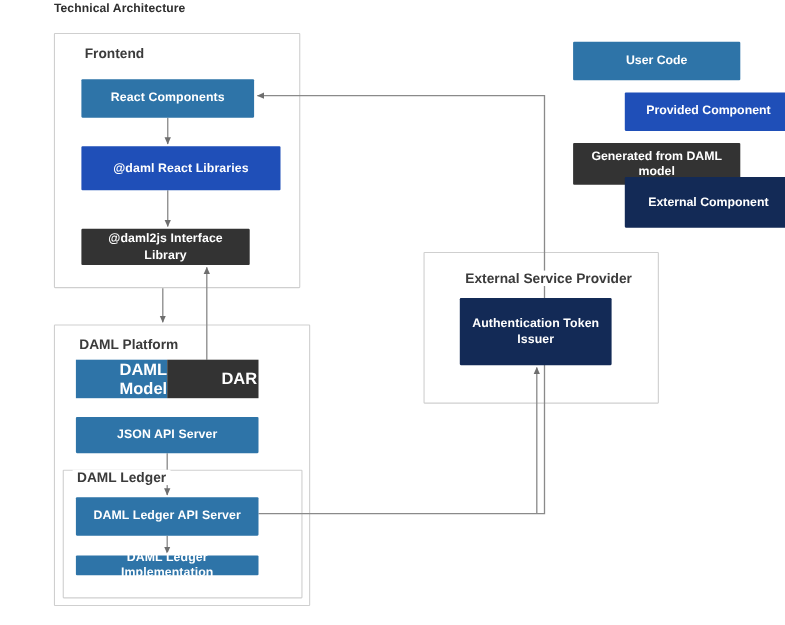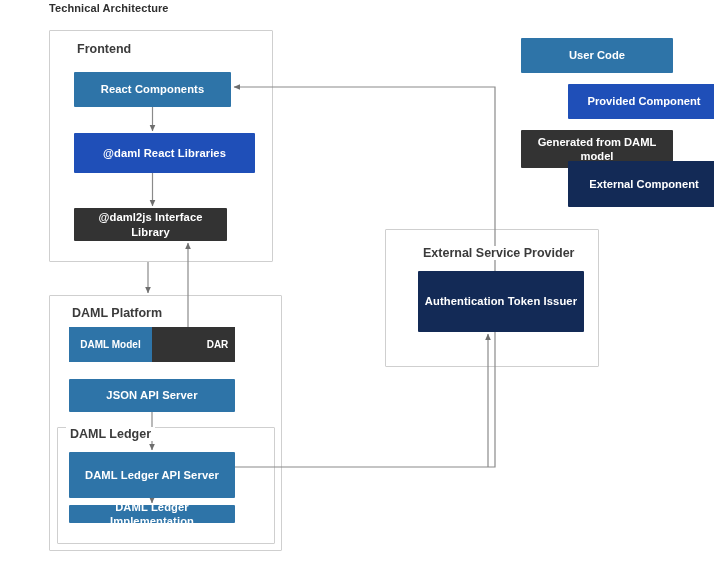--- a/index.html
+++ b/index.html
@@ -75,37 +75,37 @@
   .c-user      { background: #2E74A8; }
   .c-provided  { background: #1F4FB8; }
   .c-generated { background: #333333; }
   .c-external  { background: #132A56; }
 
   #node-react       { left: 74px;  top: 72px;  width: 157px; height: 35px; }
   #node-damlreact   { left: 74px;  top: 133px; width: 181px; height: 40px; }
   #node-daml2js     { left: 74px;  top: 208px; width: 153px; height: 33px; }
 
   #node-jsonapi     { left: 69px;  top: 379px; width: 166px; height: 33px; }
-  #node-ledgerapi   { left: 69px;  top: 452px; width: 166px; height: 46px; }
+  #node-ledgerapi   { left: 69px;  top: 452px; width: 166px; height: 35px; }
   #node-ledgerimpl  { left: 69px;  top: 505px; width: 166px; height: 18px; }
 
-  #node-authtoken   { left: 418px; top: 271px; width: 166px; height: 61px; }
+  #node-authtoken   { left: 418px; top: 271px; width: 138px; height: 61px; }
 
   
   #node-split {
     position: absolute;
     left: 69px; top: 327px; width: 166px; height: 35px;
     display: flex;
   }
   #node-split > div {
     display: flex;
     align-items: center;
     justify-content: center;
     color: #ffffff;
-    font-size: 10px;
+    font-size: 15px;
     font-weight: bold;
     text-align: right;
   }
   #node-damlmodel { width: 50%; }
   #node-dar       { width: 50%; padding-left: 48px; }
 
   
   .legend-item {
     position: absolute;
     left: 521px;

